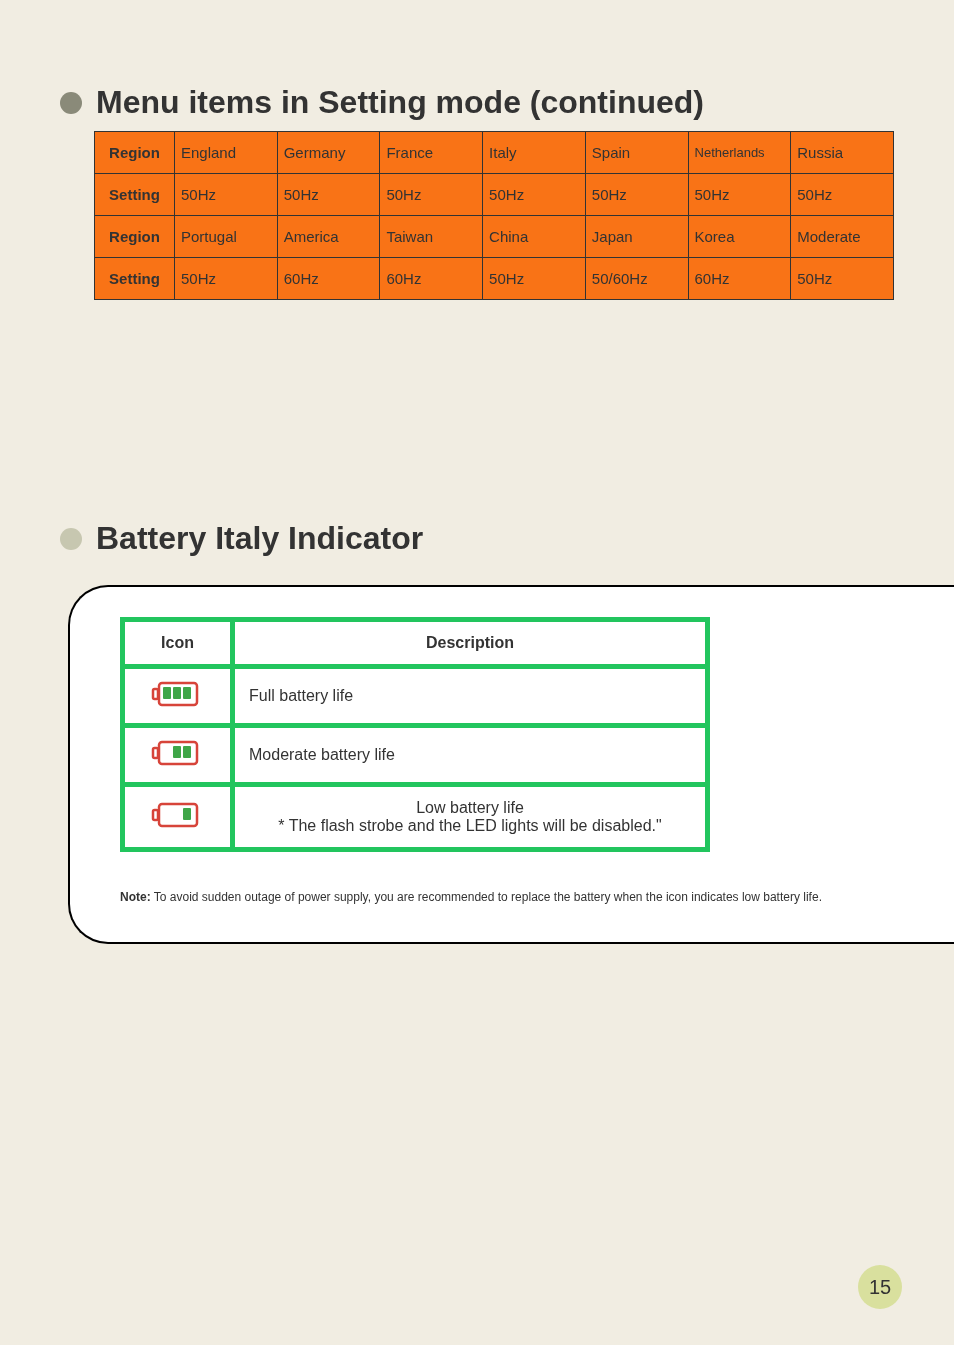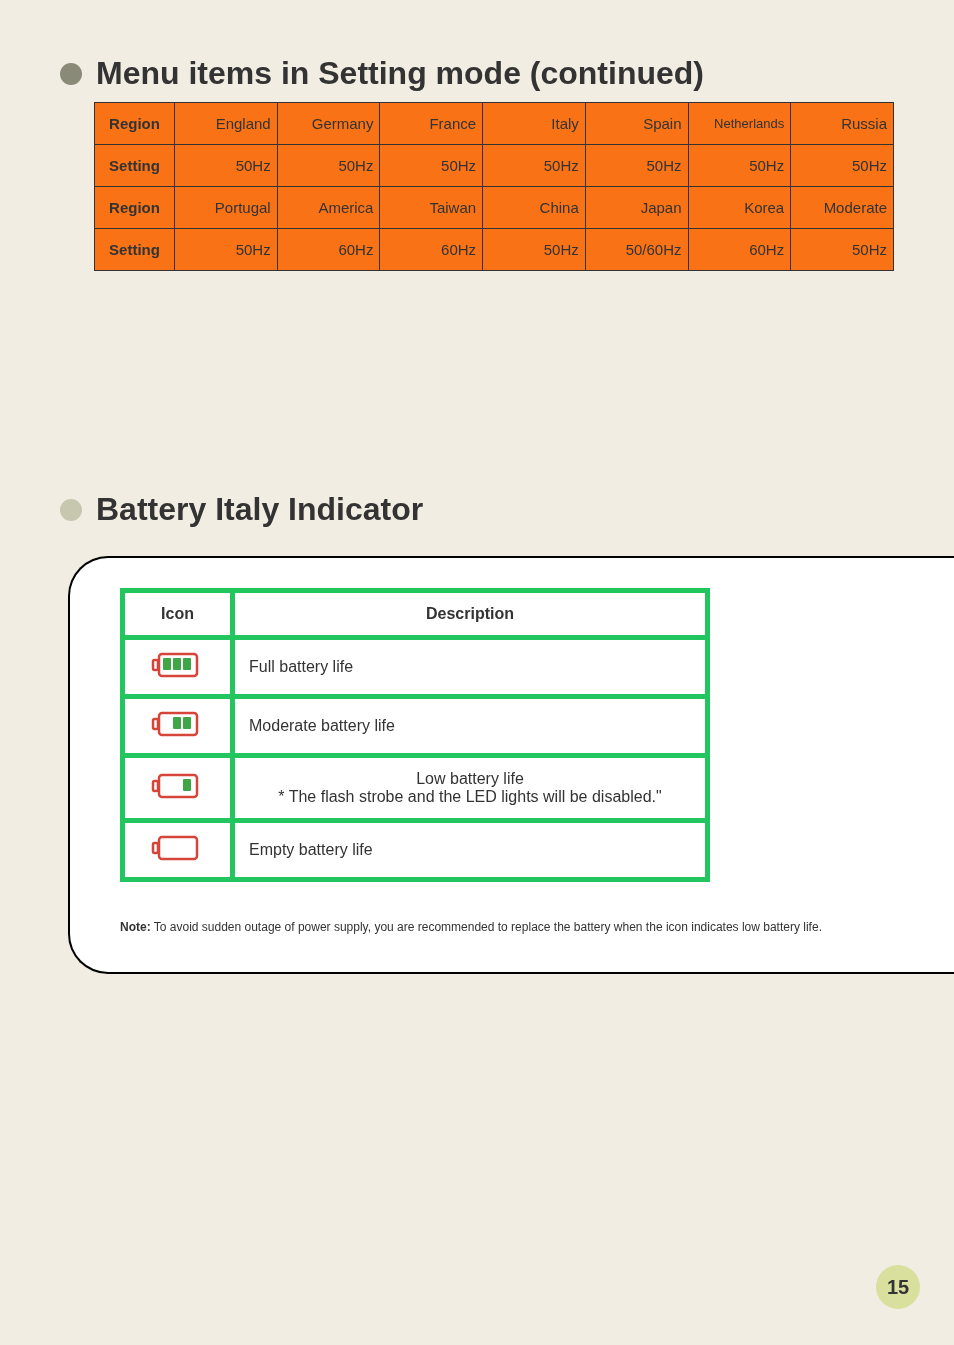--- a/index.html
+++ b/index.html
@@ -6,21 +6,21 @@
   body {
     margin: 0;
     width: 954px;
     height: 1345px;
     background: #f1ede2;
     font-family: Arial, Helvetica, sans-serif;
     color: #333;
     position: relative;
   }
   .page {
-    padding: 55px 60px 0 60px;
+    padding: 84px 60px 0 60px;
   }
   .h-row {
     display: flex;
     align-items: center;
     margin-bottom: 10px;
   }
   .bullet {
     width: 22px;
     height: 22px;
     border-radius: 50%;
@@ -42,21 +42,21 @@
   table.flicker {
     border-collapse: collapse;
     margin-left: 34px;
     width: calc(100% - 34px);
     background: #f97316;
     table-layout: fixed;
   }
   table.flicker th, table.flicker td {
     border: 1px solid #333;
     padding: 12px 6px;
-    text-align: right;
+    text-align: left;
     font-size: 15px;
     font-weight: normal;
   }
   table.flicker th {
     font-weight: bold;
     text-align: center;
     width: 80px;
   }
   .section2 {
     margin-top: 220px;
@@ -95,31 +95,31 @@
     display: inline-block;
   }
   .note {
     margin-top: 36px;
     font-size: 12px;
     line-height: 1.5;
   }
   .note strong { font-weight: bold; }
   .page-num {
     position: absolute;
-    right: 34px;
+    right: 52px;
     bottom: 36px;
     width: 44px;
     height: 44px;
     background: #d9e09e;
     border-radius: 50%;
     display: flex;
     align-items: center;
     justify-content: center;
     font-size: 20px;
-    font-weight: bold;
+    font-weight: normal;
     color: #333;
   }
 </style>
 </head>
 <body>
 
 <div class="page">
 
   <div class="h-row">
     <div class="bullet bullet-dark"></div>
@@ -208,28 +208,20 @@
             </tr>
             <tr>
               <td class="icon-cell"><span class="batt-icon"><svg width="54" height="26" viewBox="0 0 54 26">
     <rect x="8" y="2" width="38" height="22" rx="3" fill="none" stroke="#d7443a" stroke-width="2.5"></rect>
     <rect x="2" y="8" width="5" height="10" rx="1.5" fill="none" stroke="#d7443a" stroke-width="2.5"></rect>
     <rect x="32" y="6" width="8" height="12" rx="1" fill="#3fa648"></rect>
   </svg></span></td>
               <td style="white-space: pre-line; text-align: center;">Low battery life
 * The flash strobe and the LED lights will be disabled."</td>
             </tr>
-            <tr>
-              <td class="icon-cell"><span class="batt-icon"><svg width="54" height="26" viewBox="0 0 54 26">
-    <rect x="8" y="2" width="38" height="22" rx="3" fill="none" stroke="#d7443a" stroke-width="2.5"></rect>
-    <rect x="2" y="8" width="5" height="10" rx="1.5" fill="none" stroke="#d7443a" stroke-width="2.5"></rect>
-
-  </svg></span></td>
-              <td style="white-space: pre-line;">Empty battery life</td>
-            </tr>
           </tbody>
       </table>
 
       <div class="note">
         <strong>Note:</strong><span> To avoid sudden outage of power supply, you are recommended to replace the battery when the icon indicates low battery life.</span>
       </div>
     </div>
   </div>
 
 </div>

